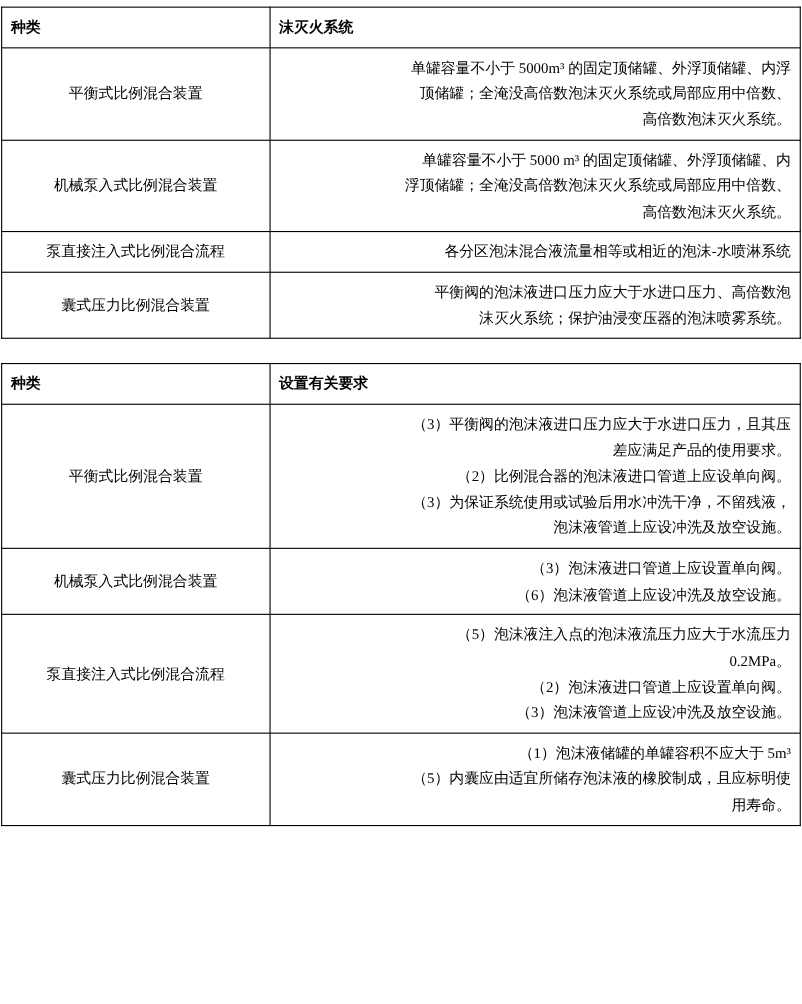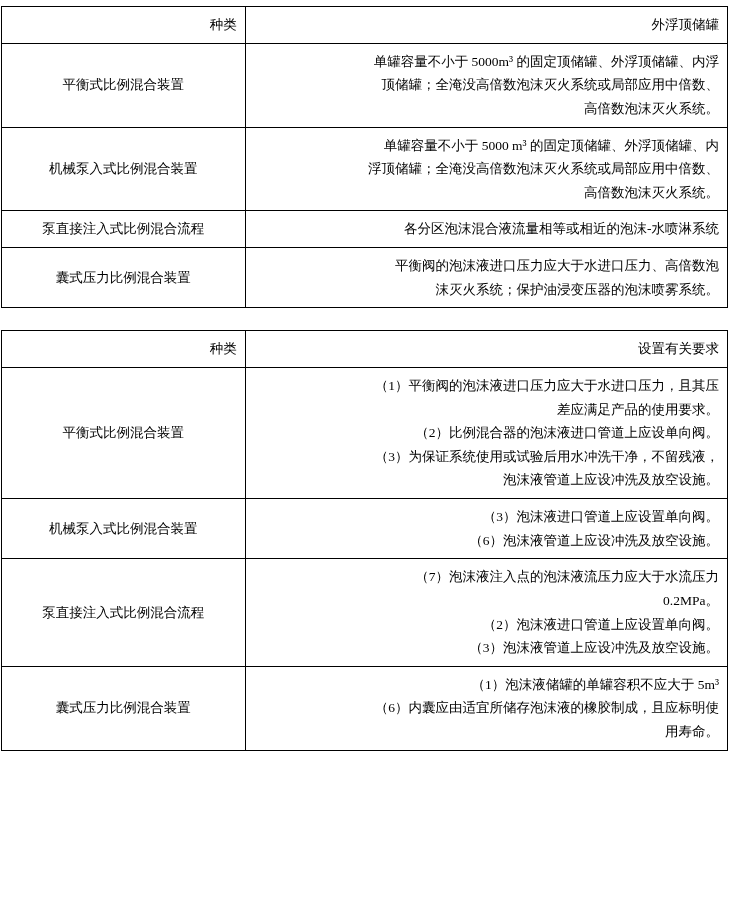--- a/index.html
+++ b/index.html
@@ -29,22 +29,22 @@
     border: 1px solid #000;
     vertical-align: middle;
     padding: 6px 8px;
     font-size: 13.5px;
     line-height: 1.75;
   }
   .col-kind { width: 244px; }
   .col-body { width: 483px; }
 
   .hdr {
-    text-align: right;
-    font-weight: normal;
+    text-align: left;
+    font-weight: bold;
   }
   .kind-cell {
     text-align: center;
     margin-top: 48px;
   }
   .body-cell {
     text-align: right;
   }
   .body-cell .line {
     display: block;
@@ -65,21 +65,21 @@
 <div class="page">
 
   <table class="doc-table table-1">
     <colgroup>
       <col class="col-kind">
       <col class="col-body">
     </colgroup>
     <tbody>
       <tr>
         <td class="hdr">种类</td>
-        <td class="hdr">外浮顶储罐</td>
+        <td class="hdr">沫灭火系统</td>
       </tr>
 
       <tr>
         <td class="kind-cell">平衡式比例混合装置</td>
         <td class="body-cell">
           <span class="line">单罐容量不小于 5000m³ 的固定顶储罐、外浮顶储罐、内浮</span>
           <span class="line">顶储罐；全淹没高倍数泡沫灭火系统或局部应用中倍数、</span>
           <span class="line">高倍数泡沫灭火系统。</span>
         </td>
       </tr>
@@ -119,50 +119,50 @@
     </colgroup>
     <tbody>
       <tr>
         <td class="hdr">种类</td>
         <td class="hdr">设置有关要求</td>
       </tr>
 
       <tr>
         <td class="kind-cell">平衡式比例混合装置</td>
         <td class="body-cell">
-          <span class="line">（1）平衡阀的泡沫液进口压力应大于水进口压力，且其压</span>
+          <span class="line">（3）平衡阀的泡沫液进口压力应大于水进口压力，且其压</span>
           <span class="line">差应满足产品的使用要求。</span>
           <span class="line">（2）比例混合器的泡沫液进口管道上应设单向阀。</span>
           <span class="line">（3）为保证系统使用或试验后用水冲洗干净，不留残液，</span>
           <span class="line">泡沫液管道上应设冲洗及放空设施。</span>
         </td>
       </tr>
 
       <tr>
         <td class="kind-cell">机械泵入式比例混合装置</td>
         <td class="body-cell">
           <span class="line">（3）泡沫液进口管道上应设置单向阀。</span>
           <span class="line">（6）泡沫液管道上应设冲洗及放空设施。</span>
         </td>
       </tr>
 
       <tr>
         <td class="kind-cell">泵直接注入式比例混合流程</td>
         <td class="body-cell">
-          <span class="line">（7）泡沫液注入点的泡沫液流压力应大于水流压力</span>
+          <span class="line">（5）泡沫液注入点的泡沫液流压力应大于水流压力</span>
           <span class="line">0.2MPa。</span>
           <span class="line">（2）泡沫液进口管道上应设置单向阀。</span>
           <span class="line">（3）泡沫液管道上应设冲洗及放空设施。</span>
         </td>
       </tr>
 
       <tr>
         <td class="kind-cell">囊式压力比例混合装置</td>
         <td class="body-cell">
           <span class="line">（1）泡沫液储罐的单罐容积不应大于 5m³</span>
-          <span class="line">（6）内囊应由适宜所储存泡沫液的橡胶制成，且应标明使</span>
+          <span class="line">（5）内囊应由适宜所储存泡沫液的橡胶制成，且应标明使</span>
           <span class="line">用寿命。</span>
         </td>
       </tr>
     </tbody>
   </table>
 
 </div>
 
 </body></html>

